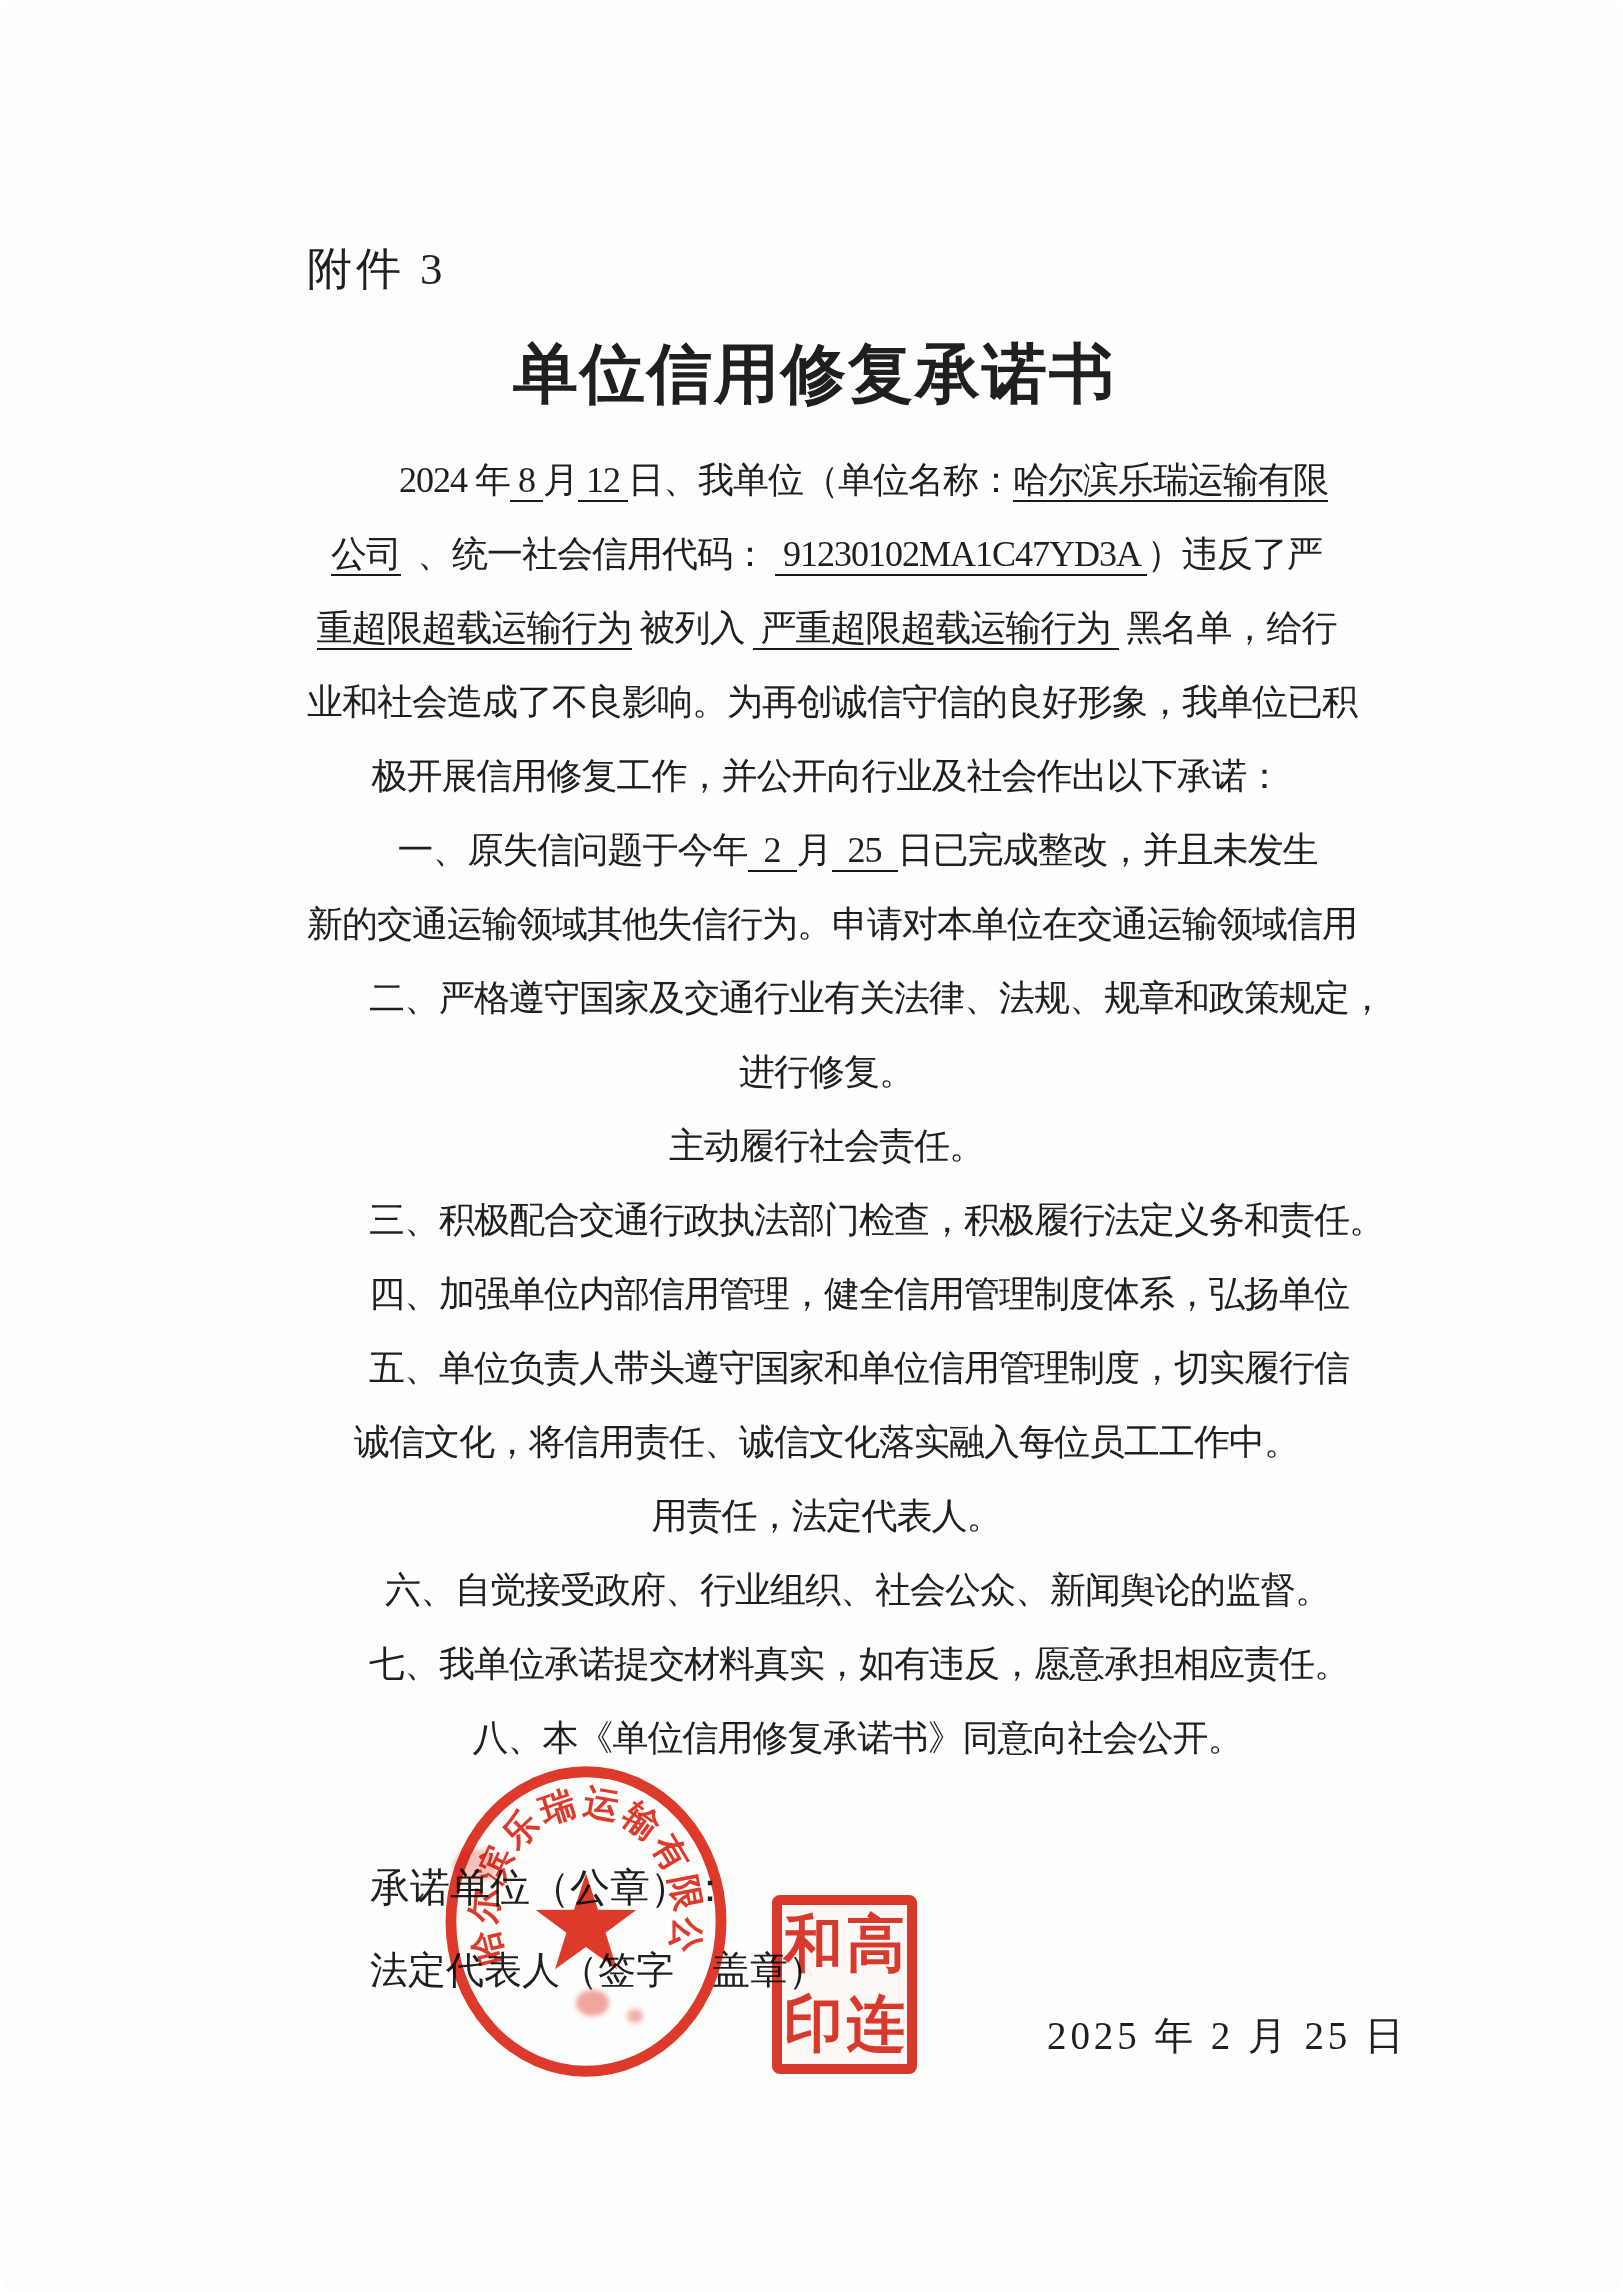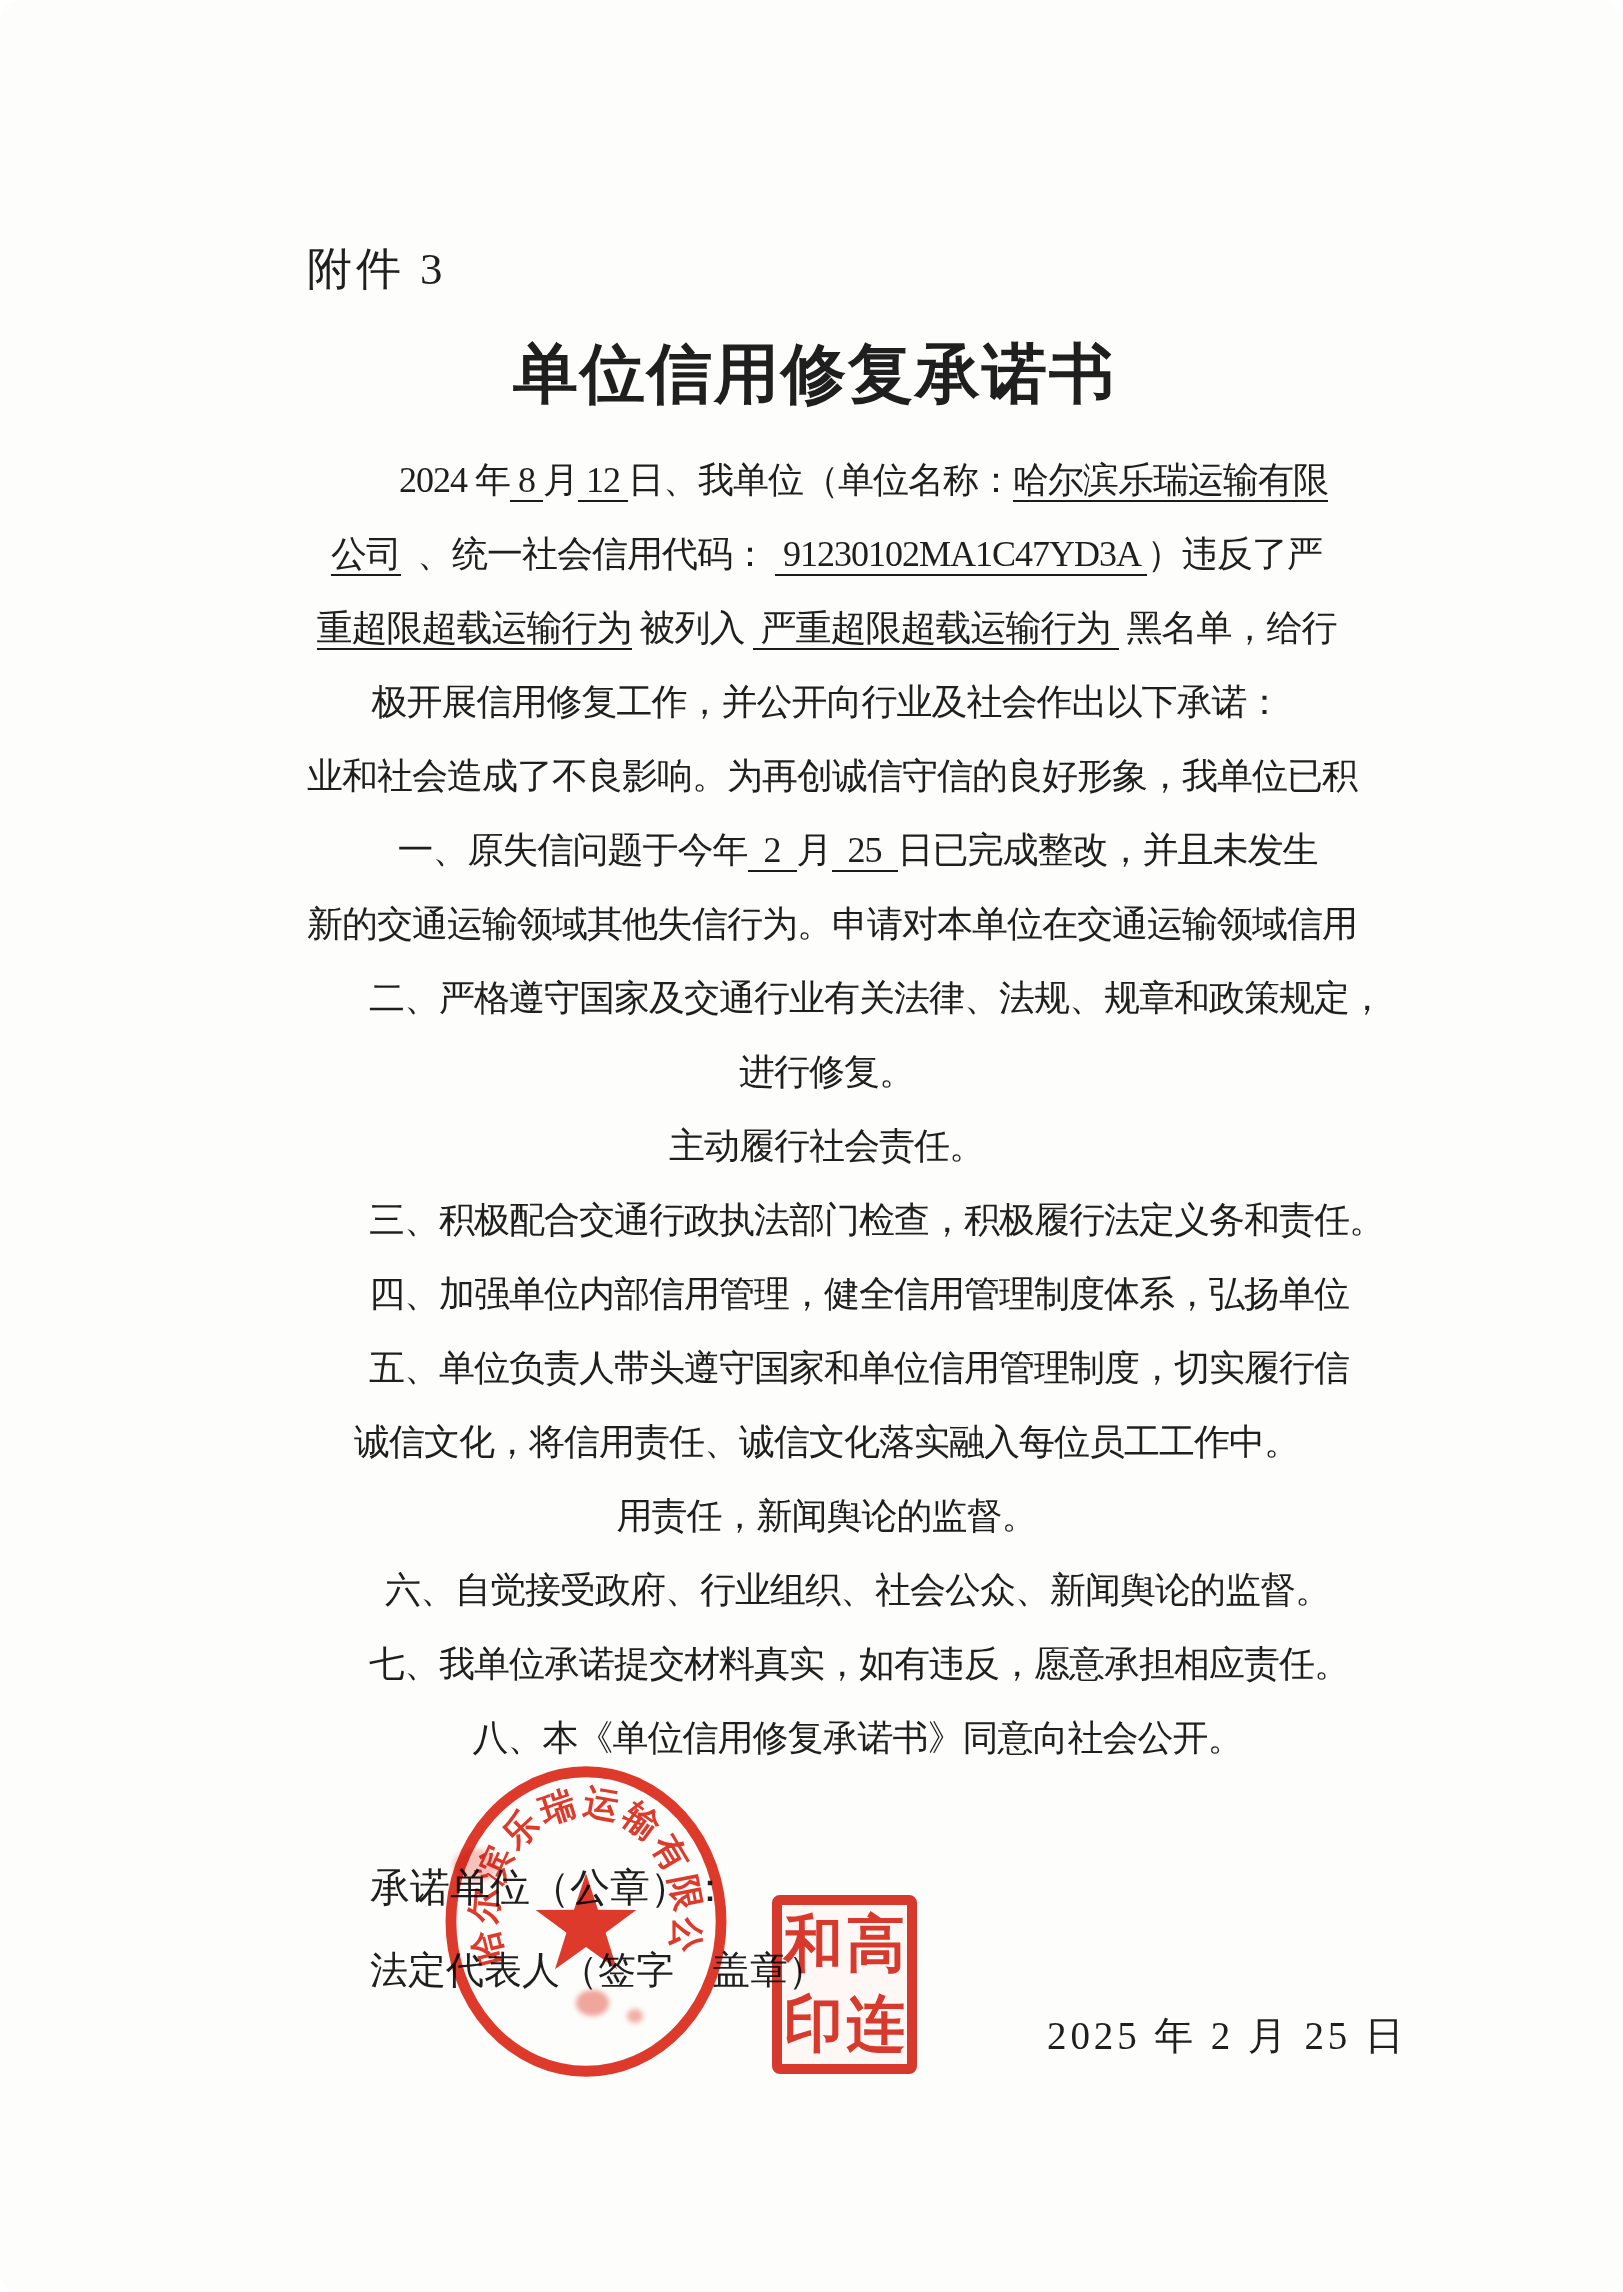--- a/index.html
+++ b/index.html
@@ -86,32 +86,32 @@
 <div class="page">
 
   <div class="attachment">附件 3</div>
 
   <h1 class="doc-title">单位信用修复承诺书</h1>
 
   <div class="doc-body">
       <div class="line indent-para"><span>2024 年</span><span class="u"> 8 </span><span>月</span><span class="u"> 12 </span><span>日、我单位（单位名称：</span><span class="u">哈尔滨乐瑞运输有限</span></div>
       <div class="line"><span class="u">公司</span><span>  、统一社会信用代码： </span><span class="u"> 91230102MA1C47YD3A </span><span>）违反了严</span></div>
       <div class="line"><span class="u">重超限超载运输行为</span><span> 被列入 </span><span class="u"> 严重超限超载运输行为 </span><span> 黑名单，给行</span></div>
+      <div class="line"><span>业和社会造成了不良影响。为再创诚信守信的良好形象，我单位已积</span></div>
       <div class="line"><span>极开展信用修复工作，并公开向行业及社会作出以下承诺：</span></div>
-      <div class="line"><span>业和社会造成了不良影响。为再创诚信守信的良好形象，我单位已积</span></div>
       <div class="line indent-item"><span>一、原失信问题于今年</span><span class="u">  2  </span><span>月</span><span class="u">  25  </span><span>日已完成整改，并且未发生</span></div>
       <div class="line"><span>新的交通运输领域其他失信行为。申请对本单位在交通运输领域信用</span></div>
       <div class="line indent-item"><span>二、严格遵守国家及交通行业有关法律、法规、规章和政策规定，</span></div>
       <div class="line"><span>进行修复。</span></div>
       <div class="line"><span>主动履行社会责任。</span></div>
       <div class="line indent-item"><span>三、积极配合交通行政执法部门检查，积极履行法定义务和责任。</span></div>
       <div class="line indent-item"><span>四、加强单位内部信用管理，健全信用管理制度体系，弘扬单位</span></div>
       <div class="line indent-item"><span>五、单位负责人带头遵守国家和单位信用管理制度，切实履行信</span></div>
       <div class="line"><span>诚信文化，将信用责任、诚信文化落实融入每位员工工作中。</span></div>
-      <div class="line"><span>用责任，新闻舆论的监督。</span></div>
+      <div class="line"><span>用责任，法定代表人。</span></div>
       <div class="line indent-item"><span>六、自觉接受政府、行业组织、社会公众、新闻舆论的监督。</span></div>
       <div class="line indent-item"><span>七、我单位承诺提交材料真实，如有违反，愿意承担相应责任。</span></div>
       <div class="line indent-item"><span>八、本《单位信用修复承诺书》同意向社会公开。</span></div>
     </div>
 
   <div class="sig-unit">承诺单位（公章）：</div>
 
   <div class="sig-rep">法定代表人（签字　盖章）</div>
 
   <div class="doc-date">2025 年 2 月 25 日</div>

